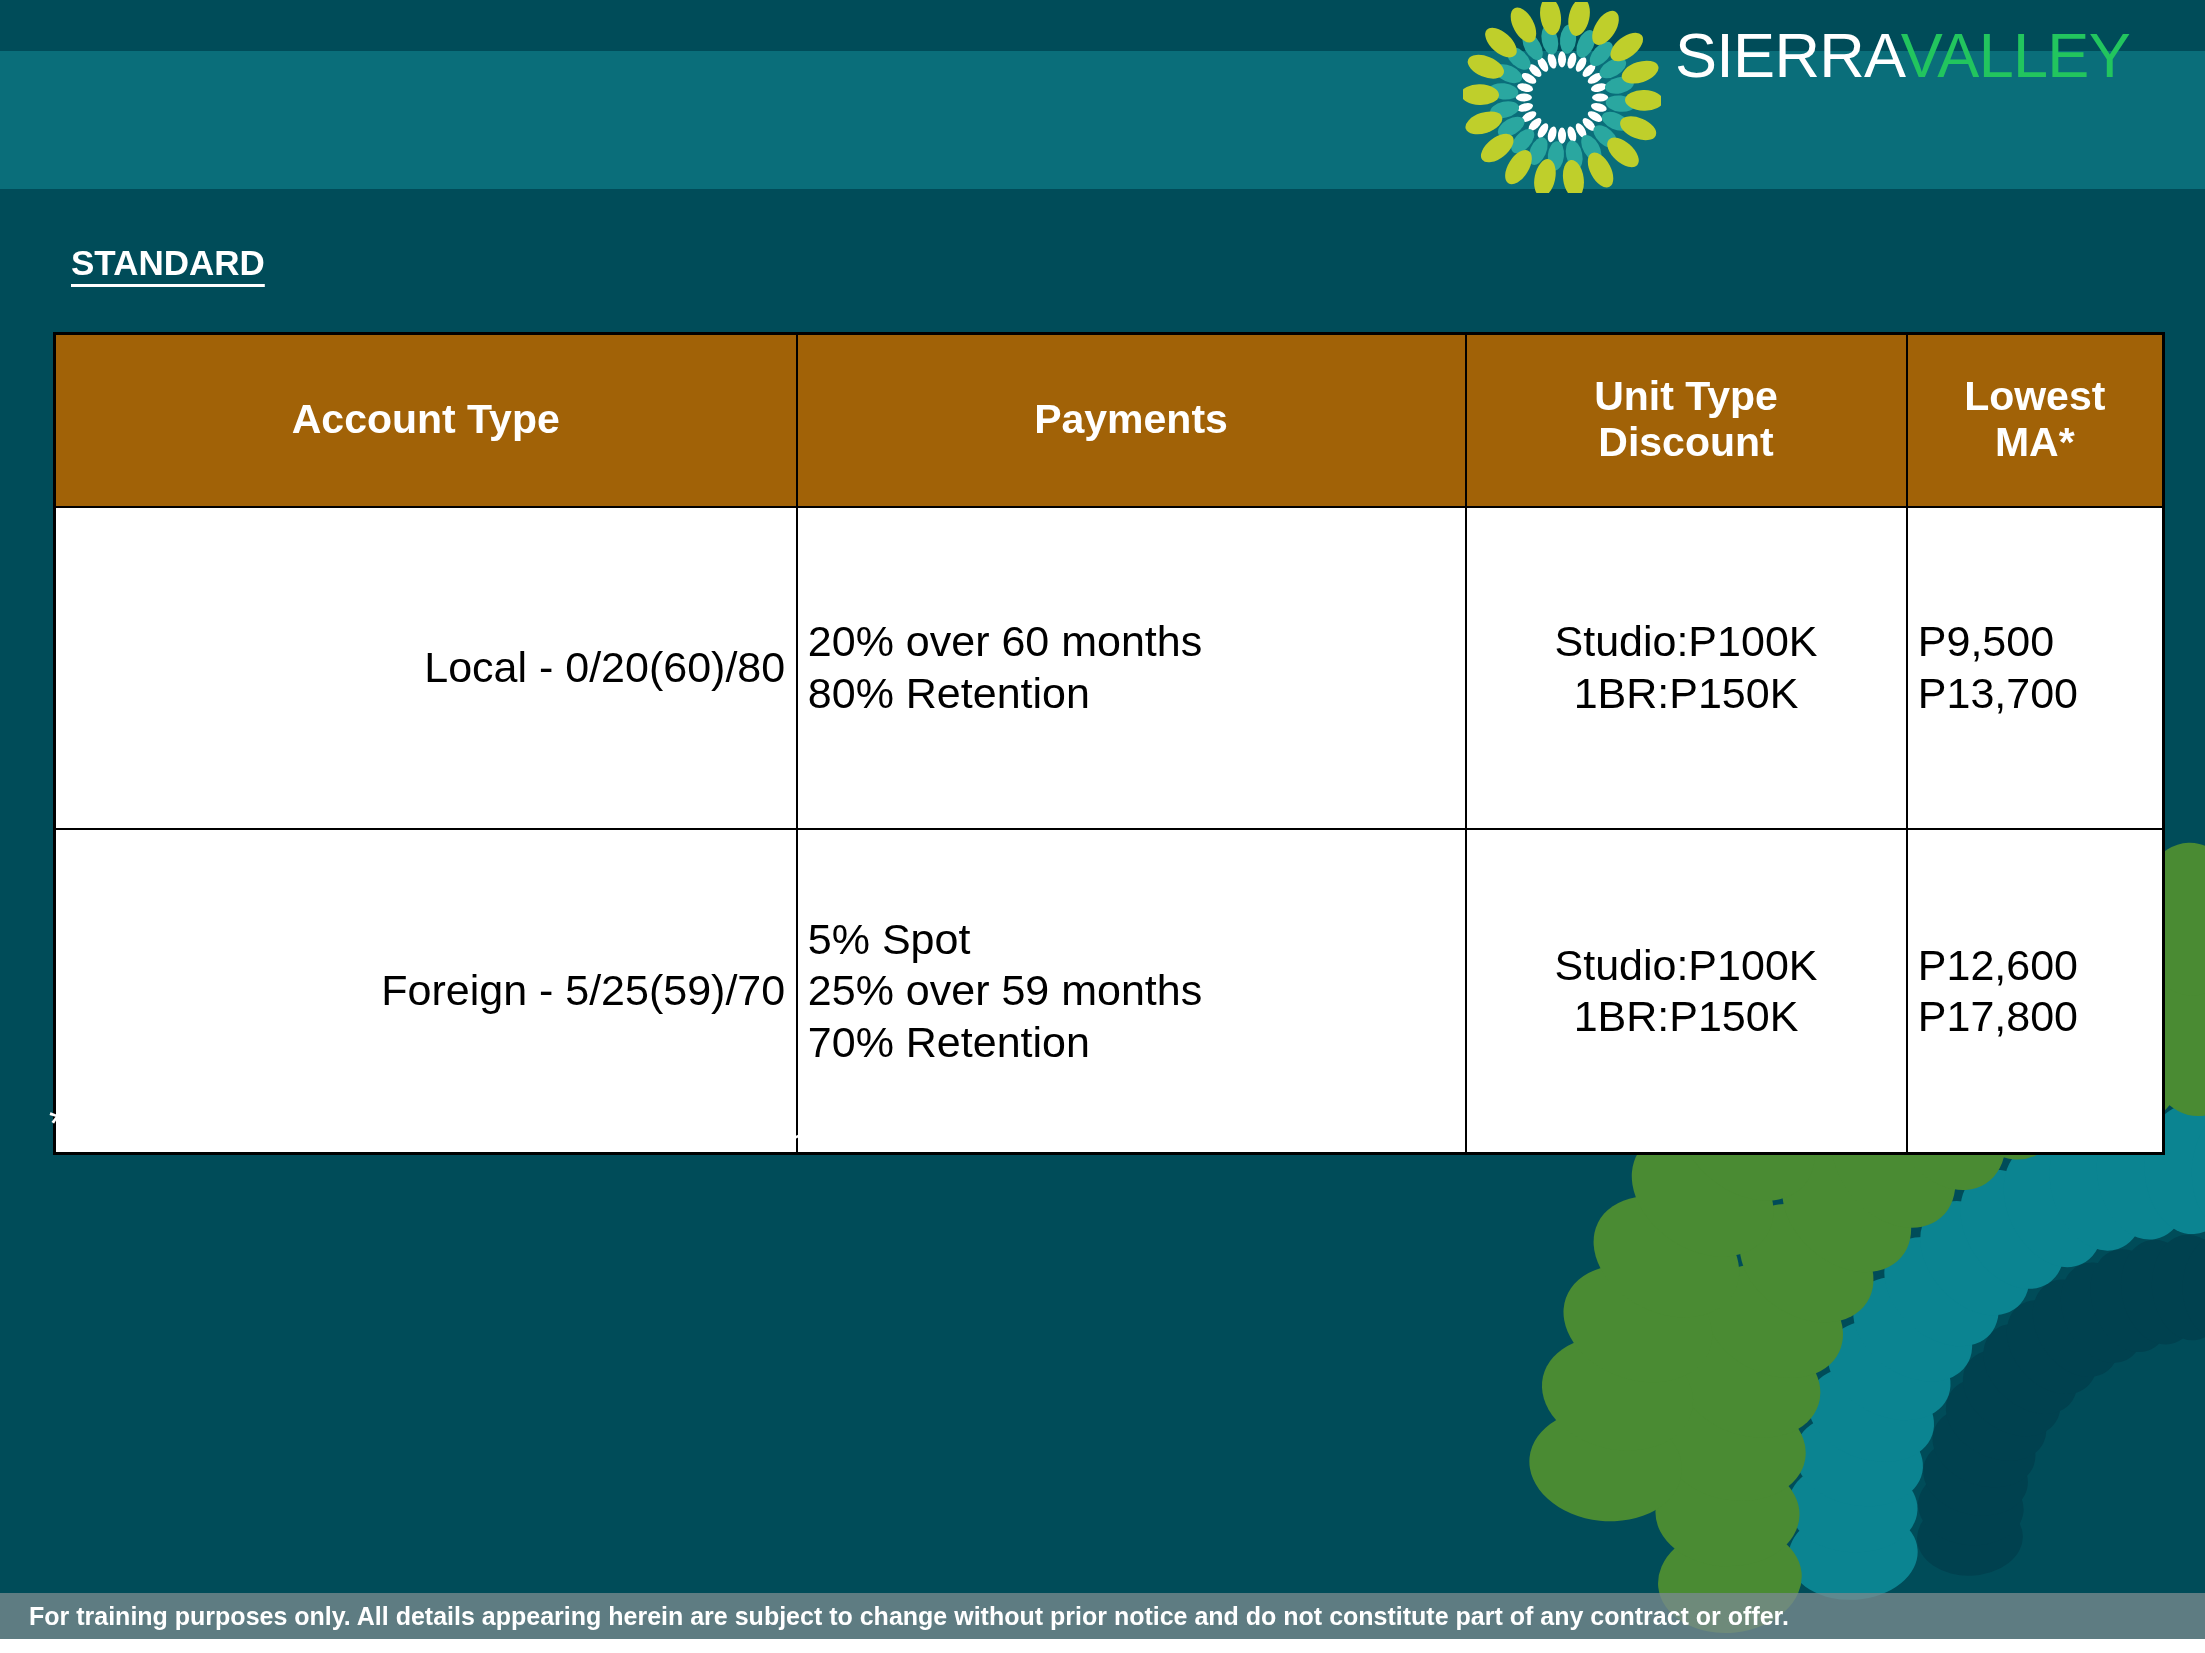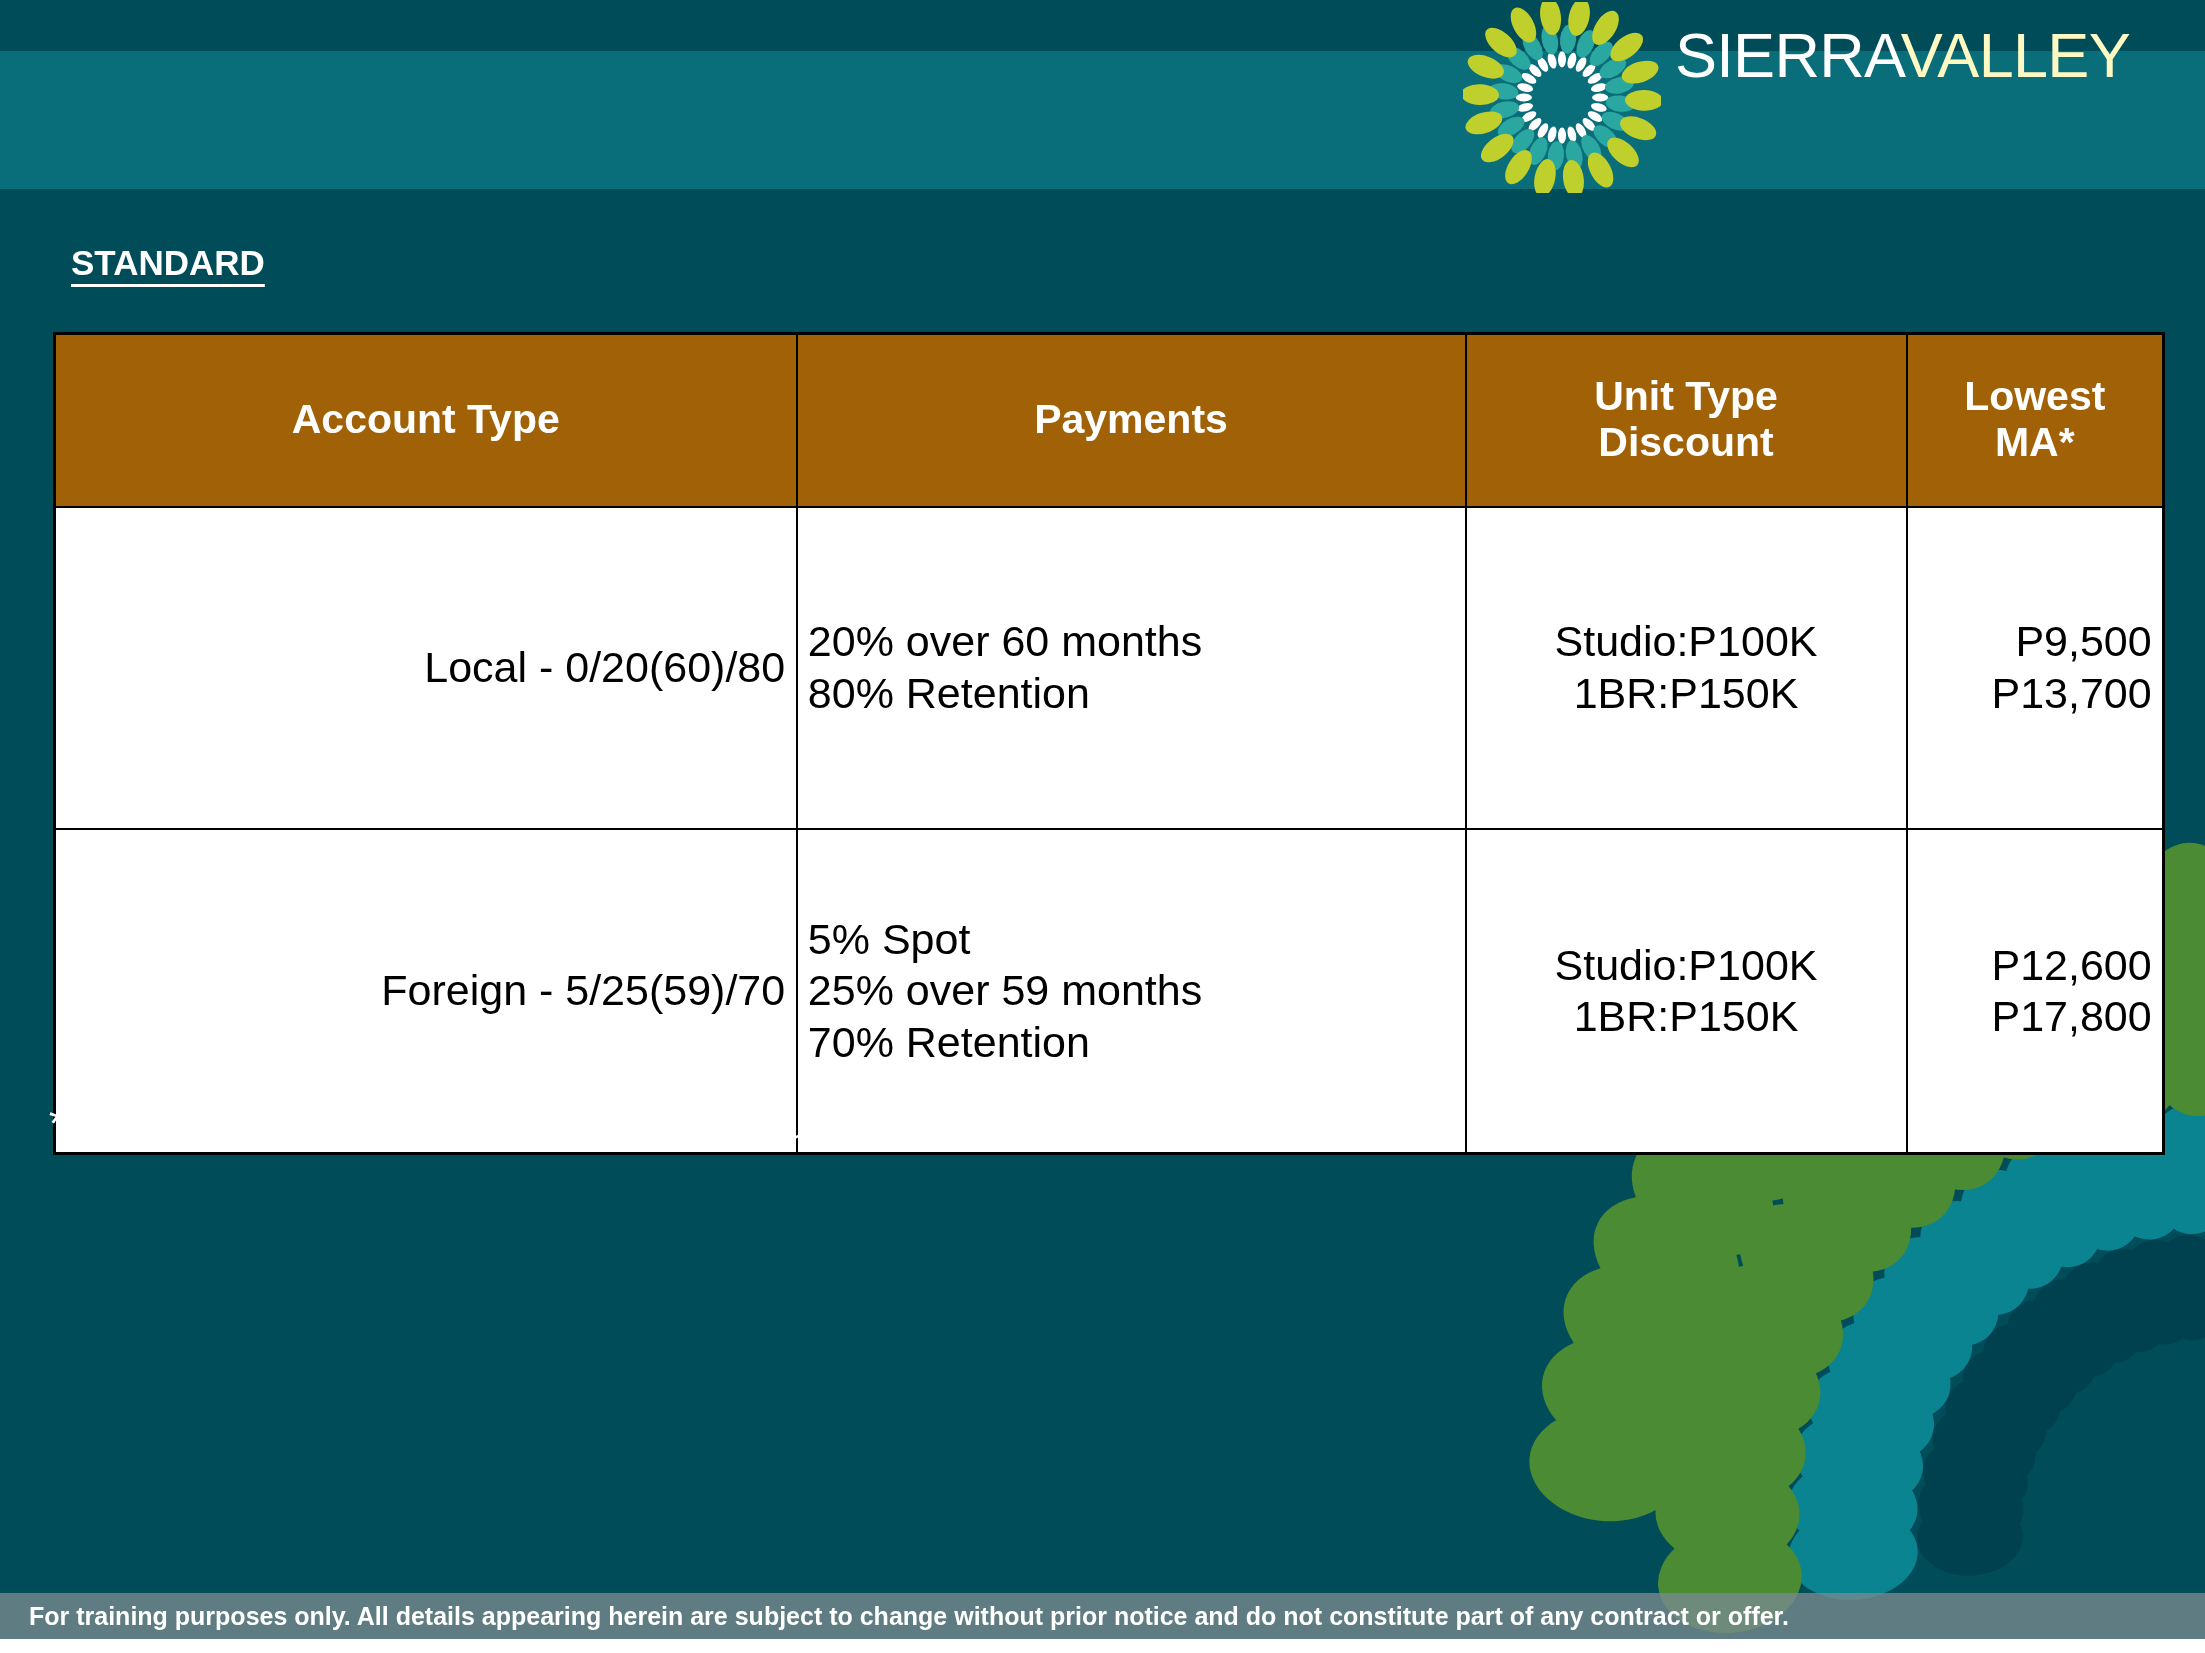--- a/index.html
+++ b/index.html
@@ -71,21 +71,21 @@
     width: 515px;
   }
   .brand-line1 {
     font-size: 63px;
     font-weight: 400;
     line-height: 1;
     letter-spacing: -0.7px;
     white-space: nowrap;
   }
   .brand-sierra { color: #FFFFFF; }
-  .brand-valley { color: #fef9c3; }
+  .brand-valley { color: #22c55e; }
   .brand-line2 {
     margin-top: 10.3px;
     text-align: right;
     padding-right: 5.9px;
     font-size: 38px;
     font-weight: 400;
     letter-spacing: 8.8px;
     color: #BFCF2B;
     line-height: 1;
     white-space: nowrap;
@@ -138,21 +138,21 @@
     font-size: 43px;
     font-weight: normal;
     vertical-align: middle;
     border: 2.9px solid #000000;
     padding: 13.2px 10.3px;
     line-height: 1.2;
   }
   td.acct      { text-align: right;   padding-left: 19px; }
   td.pay       { text-align: left;   padding-left: 25px; }
   td.unitdisc  { text-align: center; }
-  td.lowestma  { text-align: right; font-weight: bold; margin-top: 16px; }
+  td.lowestma  { text-align: left; font-weight: bold; margin-top: 16px; }
 
   tr.row-local td   { height: 294px; }
   tr.row-foreign td { height: 296px; }
 
   .cellline { display: block; white-space: nowrap; }
 
   
   #footnote {
     position: absolute;
     left: 47px;

